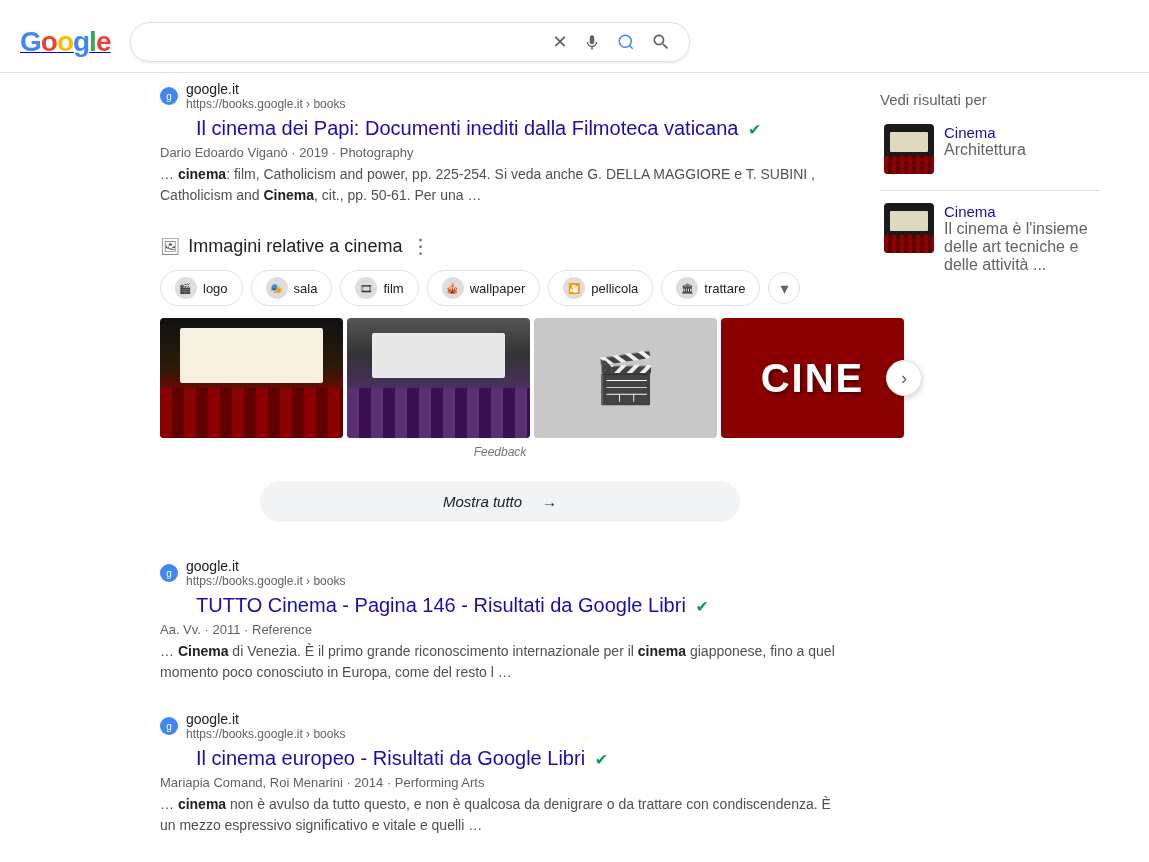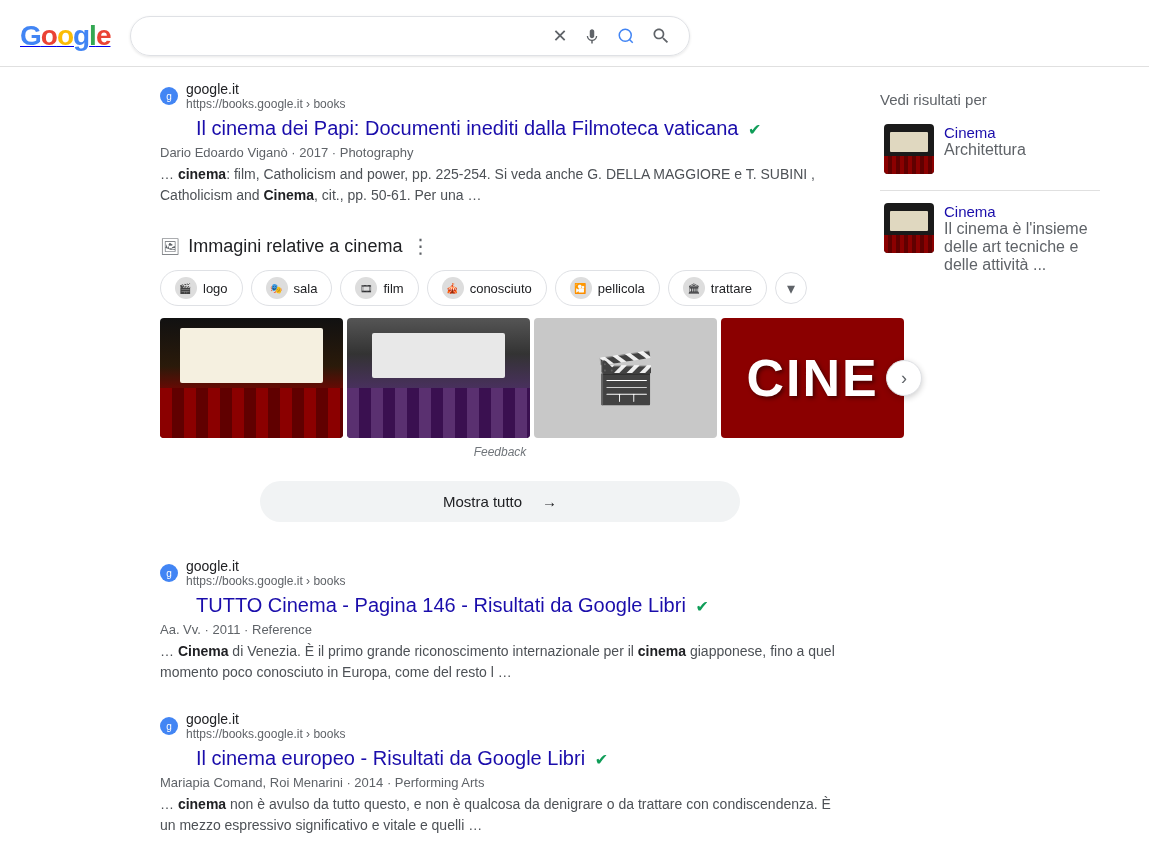--- a/index.html
+++ b/index.html
@@ -6,21 +6,21 @@
     body { font-family: Arial, sans-serif; background: #fff; font-size: 14px; color: #202124; }
     
     
     .header {
       display: flex;
       align-items: center;
       padding: 10px 20px;
       border-bottom: 1px solid #e0e0e0;
       gap: 20px;
       position: sticky;
-      top: 6px;
+      top: 12px;
       background: #fff;
       z-index: 100;
     }
     .google-logo {
       font-size: 28px;
       font-weight: bold;
       letter-spacing: -1px;
       flex-shrink: 0;
     }
     .logo-g { color: #4285F4; }
@@ -271,21 +271,21 @@
       transform: translate(-50%, -50%);
     }
     
     .img4 {
       background: #8B0000;
       position: relative;
       overflow: hidden;
     }
     .img4-text {
       position: absolute;
-      font-size: 52px;
+      font-size: 40px;
       font-weight: 900;
       color: white;
       left: 50%;
       top: 50%;
       transform: translate(-50%, -50%);
       letter-spacing: 2px;
       text-shadow: 2px 2px 4px rgba(0,0,0,0.5);
       white-space: nowrap;
     }
     
@@ -325,20 +325,21 @@
       gap: 20px;
       margin: 12px auto;
       padding: 12px 20px;
       background: #f1f3f4;
       border: none;
       border-radius: 24px;
       cursor: pointer;
       font-size: 15px;
       color: #202124;
       width: 480px;
+      font-style: italic;
     }
     
     
     .sidebar {
       width: 260px;
       padding: 10px 20px;
       flex-shrink: 0;
     }
     .sidebar-title {
       font-size: 15px;
@@ -440,21 +441,21 @@
         <div class="favicon">g</div>
         <div>
           <div>google.it</div>
           <div style="font-size:12px;color:#5f6368;">https://books.google.it › books</div>
         </div>
       </div>
       <a class="result-title">
         <span>Il cinema dei Papi: Documenti inediti dalla Filmoteca vaticana</span>
         <span class="verified-badge">✔</span>
       </a>
-      <div class="result-meta">Dario Edoardo Viganò · 2017 · Photography</div>
+      <div class="result-meta">Dario Edoardo Viganò · 2019 · Photography</div>
       <div class="result-snippet">
         … <b>cinema</b>: film, Catholicism and power, pp. 225-254. Si veda anche G. DELLA MAGGIORE e T. SUBINI , Catholicism and <b>Cinema</b>, cit., pp. 50-61. Per una …
       </div>
     </div>
 
     <div class="images-section">
       <div class="images-header">
         <span style="font-size:16px;color:#5f6368;">🖼</span>
         <span class="images-title">Immagini relative a cinema</span>
         <span class="images-more-icon">⋮</span>
@@ -468,21 +469,21 @@
         <div class="chip">
           <div class="chip-icon">🎭</div>
           <span>sala</span>
         </div>
         <div class="chip">
           <div class="chip-icon">🎞</div>
           <span>film</span>
         </div>
         <div class="chip">
           <div class="chip-icon">🎪</div>
-          <span>conosciuto</span>
+          <span>wallpaper</span>
         </div>
         <div class="chip">
           <div class="chip-icon">🎦</div>
           <span>pellicola</span>
         </div>
         <div class="chip">
           <div class="chip-icon">🏛</div>
           <span>trattare</span>
         </div>
         <button class="chip-expand">▾</button>

